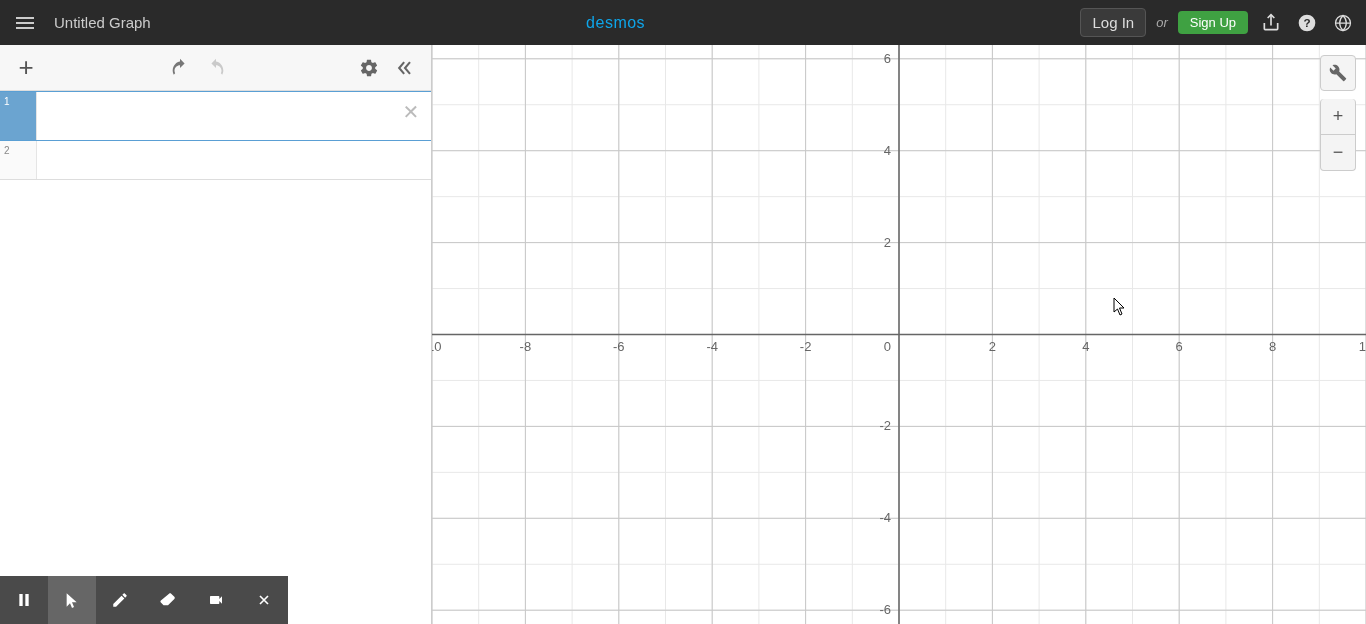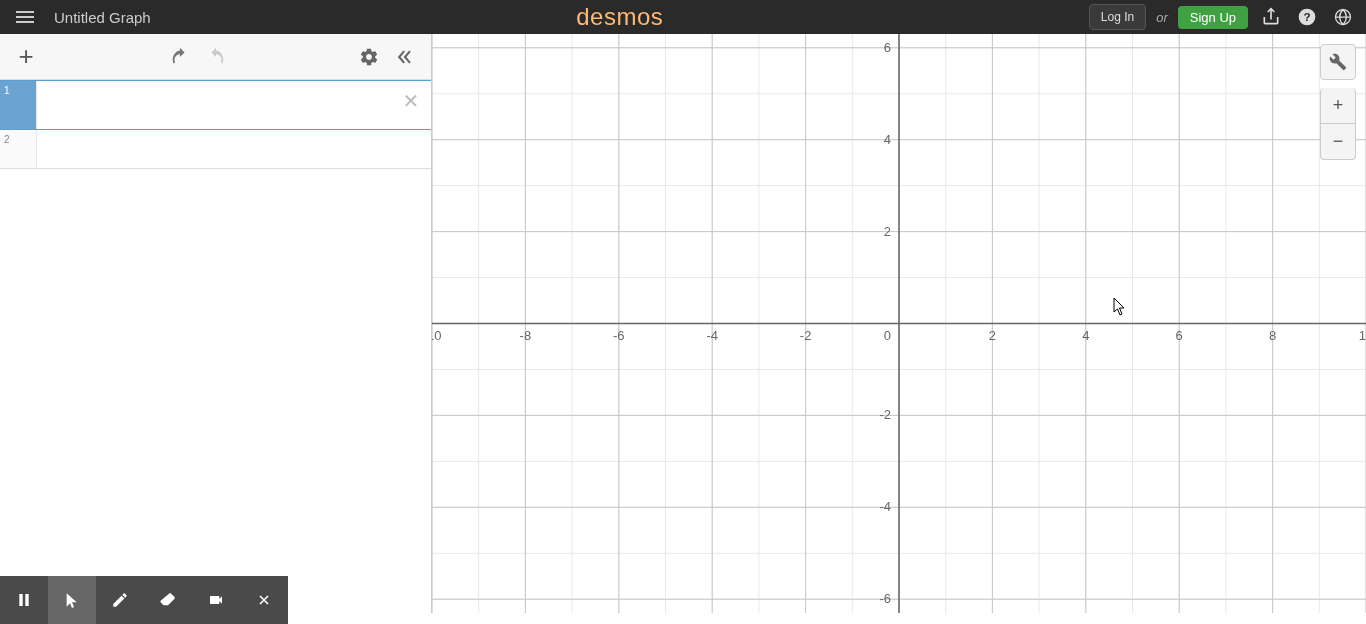--- a/index.html
+++ b/index.html
@@ -1,34 +1,34 @@
 <!DOCTYPE html>
 <html><head>
 <meta charset="utf-8">
 <style>
 * { margin: 0; padding: 0; box-sizing: border-box; }
 html, body { width: 1366px; height: 624px; overflow: hidden; font-family: Arial, Helvetica, sans-serif; }
 
 .header {
-  height: 34px;
+  height: 45px;
   background: #2a2a2a;
   display: flex;
   align-items: center;
   color: #ddd;
   padding: 0 10px;
 }
 .hamburger { cursor: pointer; padding: 6px; }
 .hamburger div { width: 18px; height: 2px; background: #ccc; margin: 3px 0; }
 .title { margin-left: 14px; font-size: 15px; color: #ccc; }
 .logo-wrap { flex: 1; display: flex; justify-content: center; }
-.logo { font-size: 24px; color: #fdba74; letter-spacing: 0.5px; font-weight: 400; }
+.logo { font-size: 16px; color: #0ea5e9; letter-spacing: 0.5px; font-weight: 400; }
 .header-right { display: flex; align-items: center; gap: 10px; }
 .btn-login {
   background: #3a3a3a; border: 1px solid #555; color: #ddd;
-  padding: 5px 11px; border-radius: 4px; font-size: 12px; cursor: pointer;
+  padding: 5px 11px; border-radius: 4px; font-size: 15px; cursor: pointer;
 }
 .or-text { color: #aaa; font-size: 13px; font-style: italic; }
 .btn-signup {
   background: #3fa142; border: none; color: #fff;
   padding: 4px 12px; border-radius: 4px; font-size: 13px; cursor: pointer;
 }
 .header-icon { color: #ddd; cursor: pointer; display: flex; align-items: center; justify-content: center; width: 26px; height: 26px; }
 
 .main { display: flex; height: 579px; }
 

